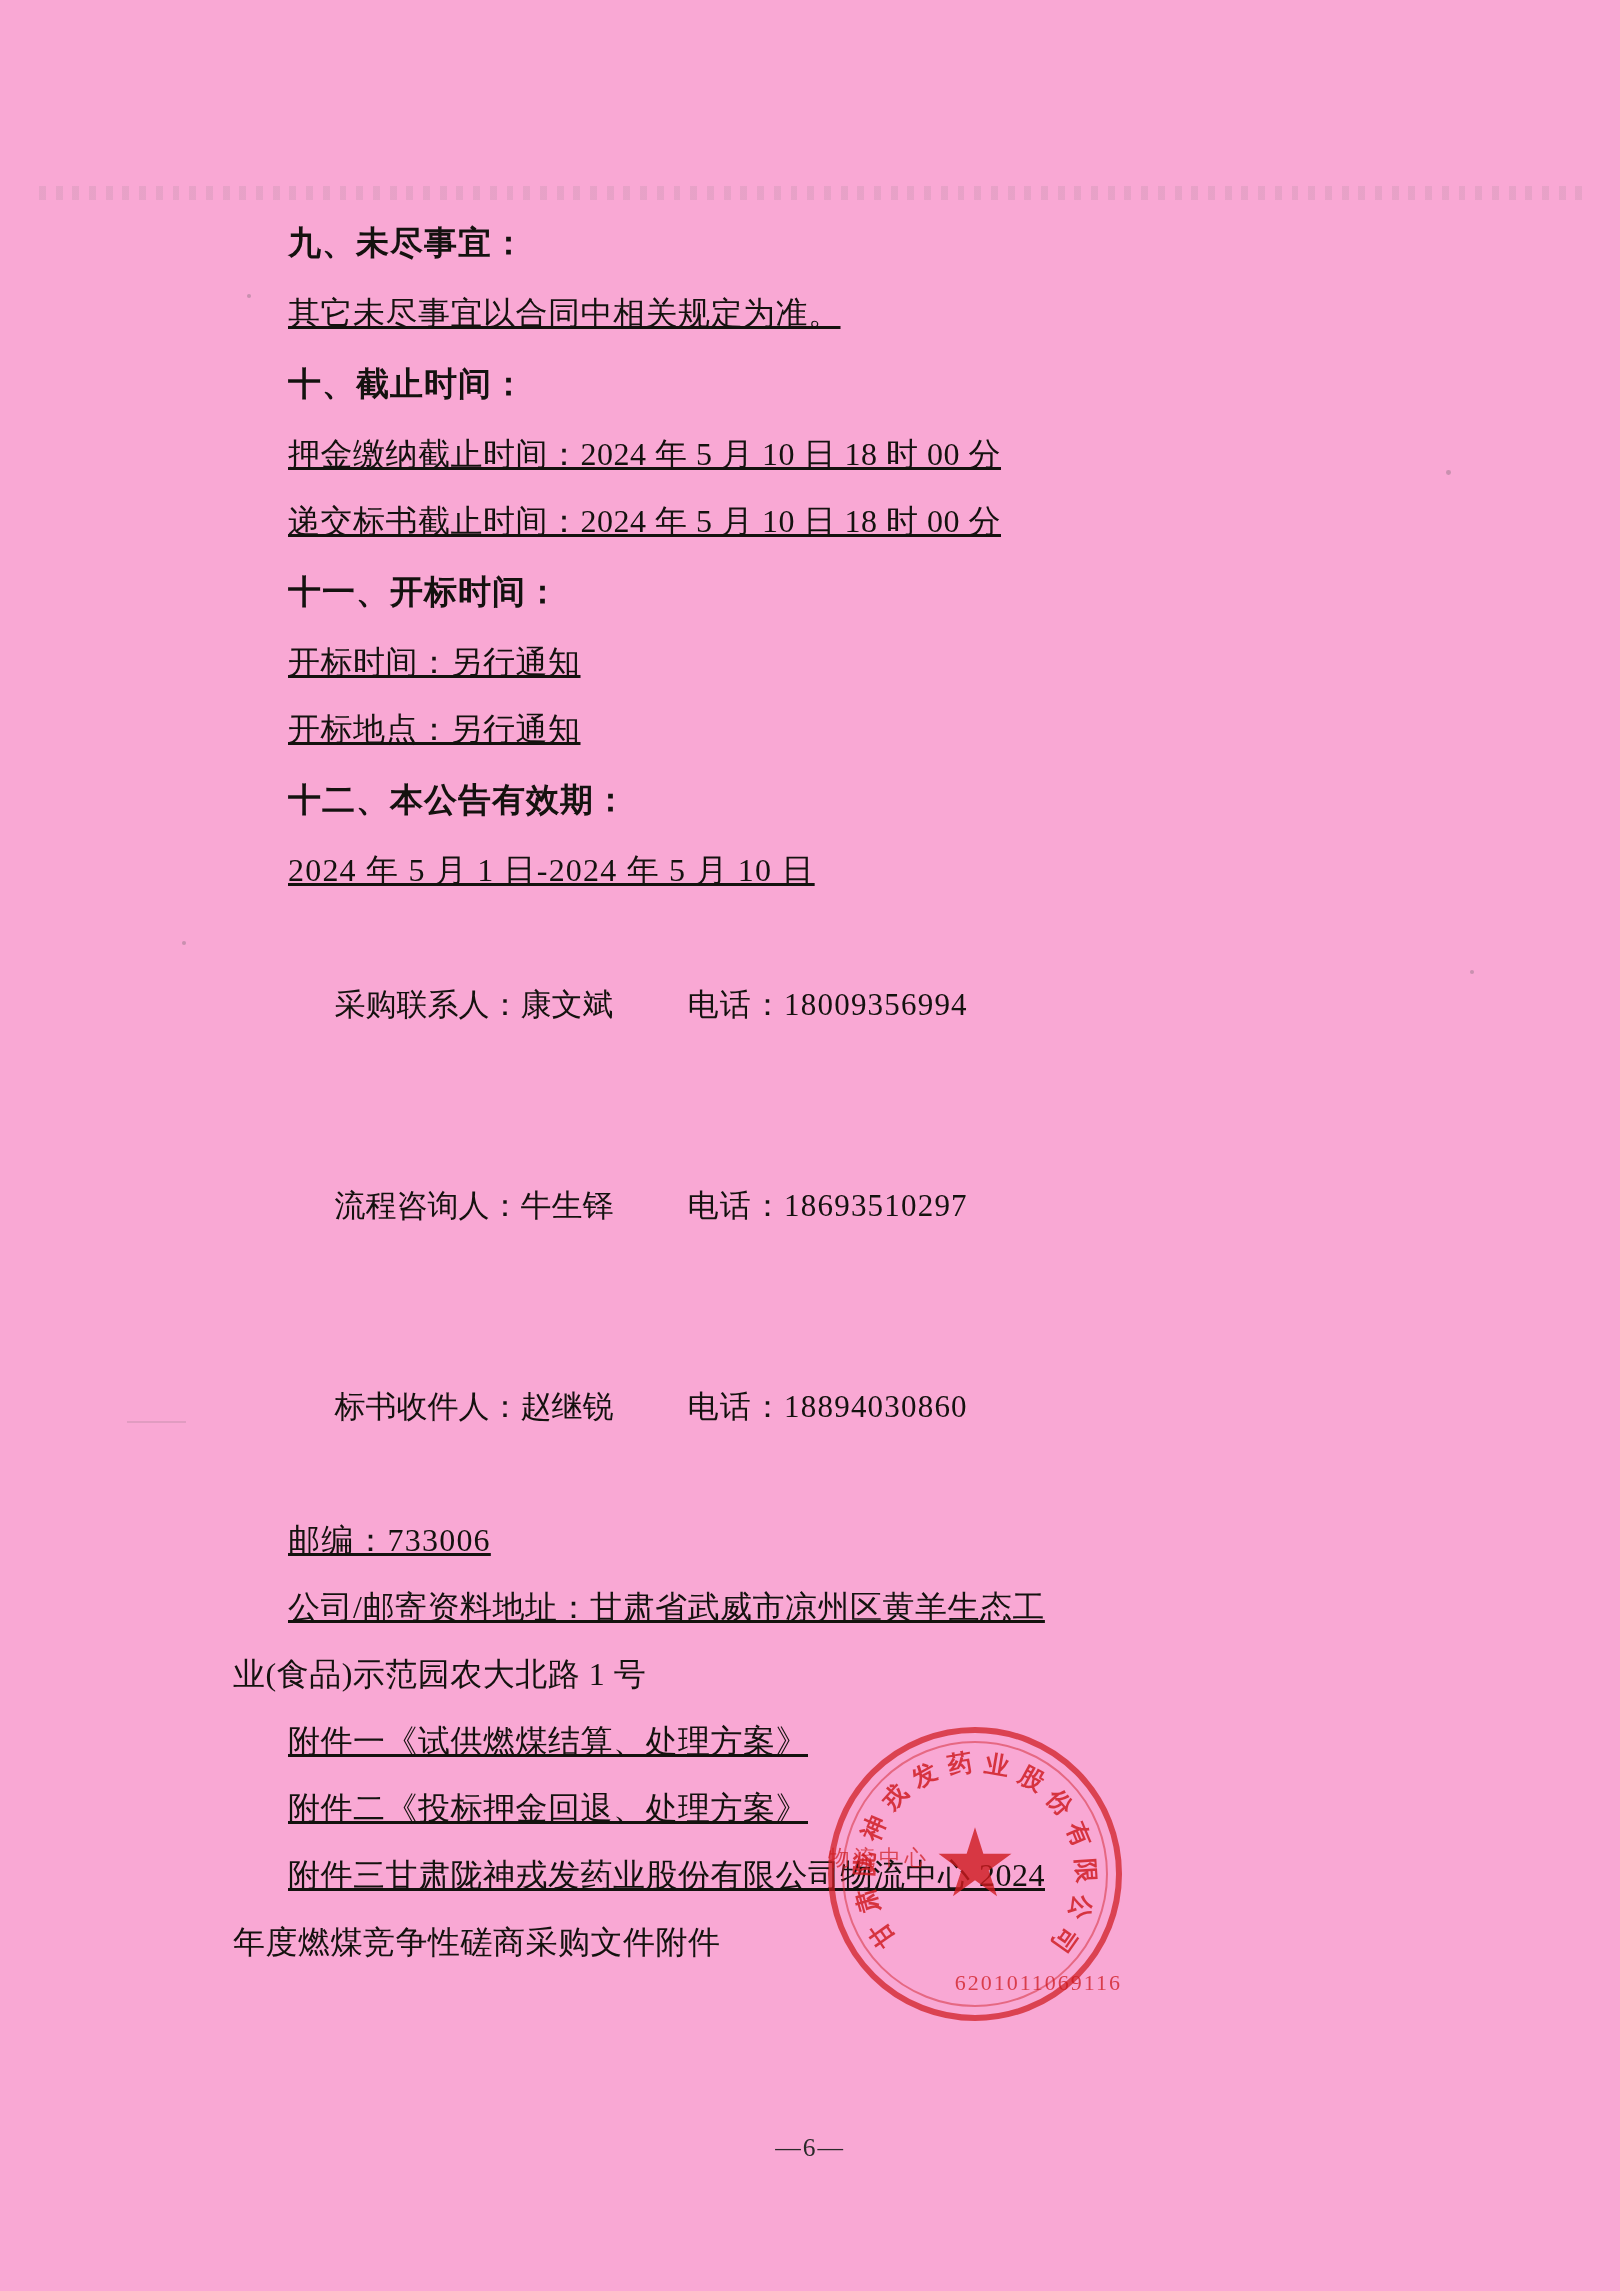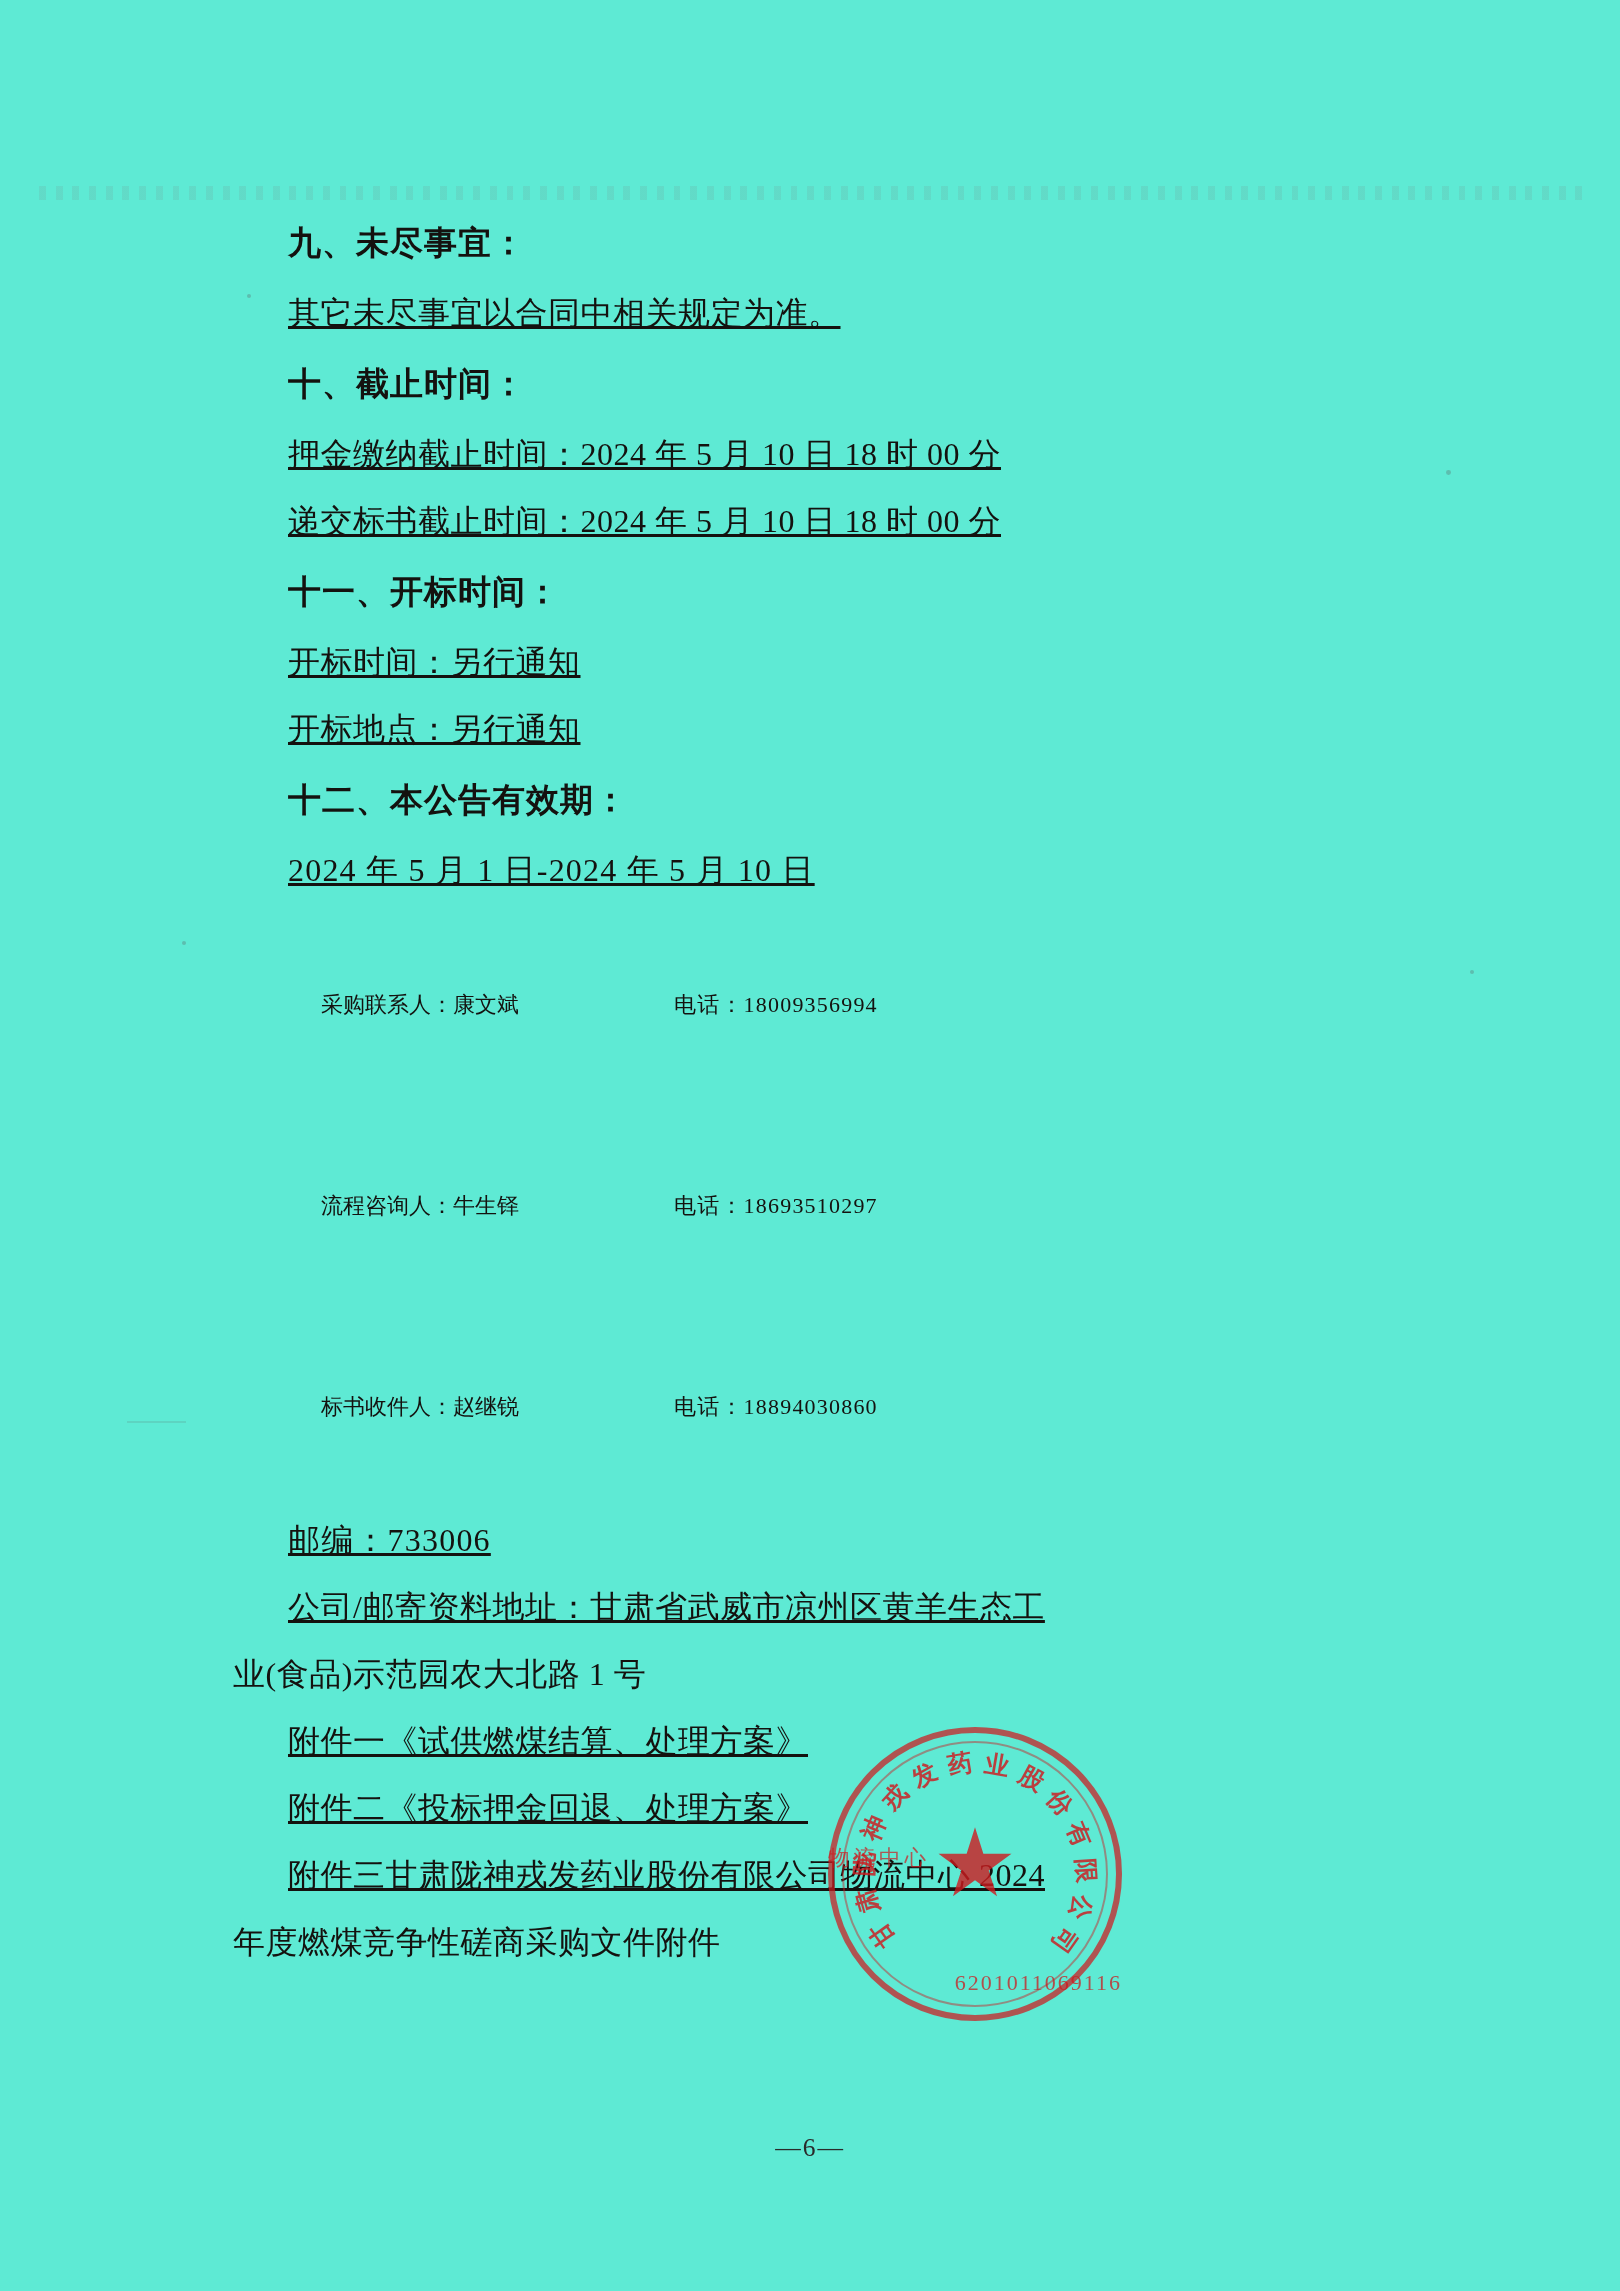--- a/index.html
+++ b/index.html
@@ -5,21 +5,21 @@
 <style>
   html, body {
     margin: 0;
     padding: 0;
     background: #ffffff;
   }
   .page {
     position: relative;
     width: 1620px;
     height: 2292px;
-    background: #5eead4;
+    background: #f9a8d4;
     overflow: hidden;
     font-family: "Liberation Serif", "DejaVu Serif", serif;
     color: #14120f;
   }
   
   .scan-band {
     position: absolute;
     left: 39px;
     top: 186px;
     width: 1549px;
@@ -58,21 +58,21 @@
   .body-line {
     text-indent: 55px;
     text-decoration: underline;
   }
   .no-indent {
     text-indent: 0;
   }
   .contact-row {
     display: block;
     text-indent: 55px;
-    font-size: 22px;
+    font-size: 31px;
     line-height: 67px;
     white-space: pre;
   }
   .contact-row .who {
     display: inline-block;
     width: 353px;
   }
   .contact-row .tel {
     display: inline-block;
   }

